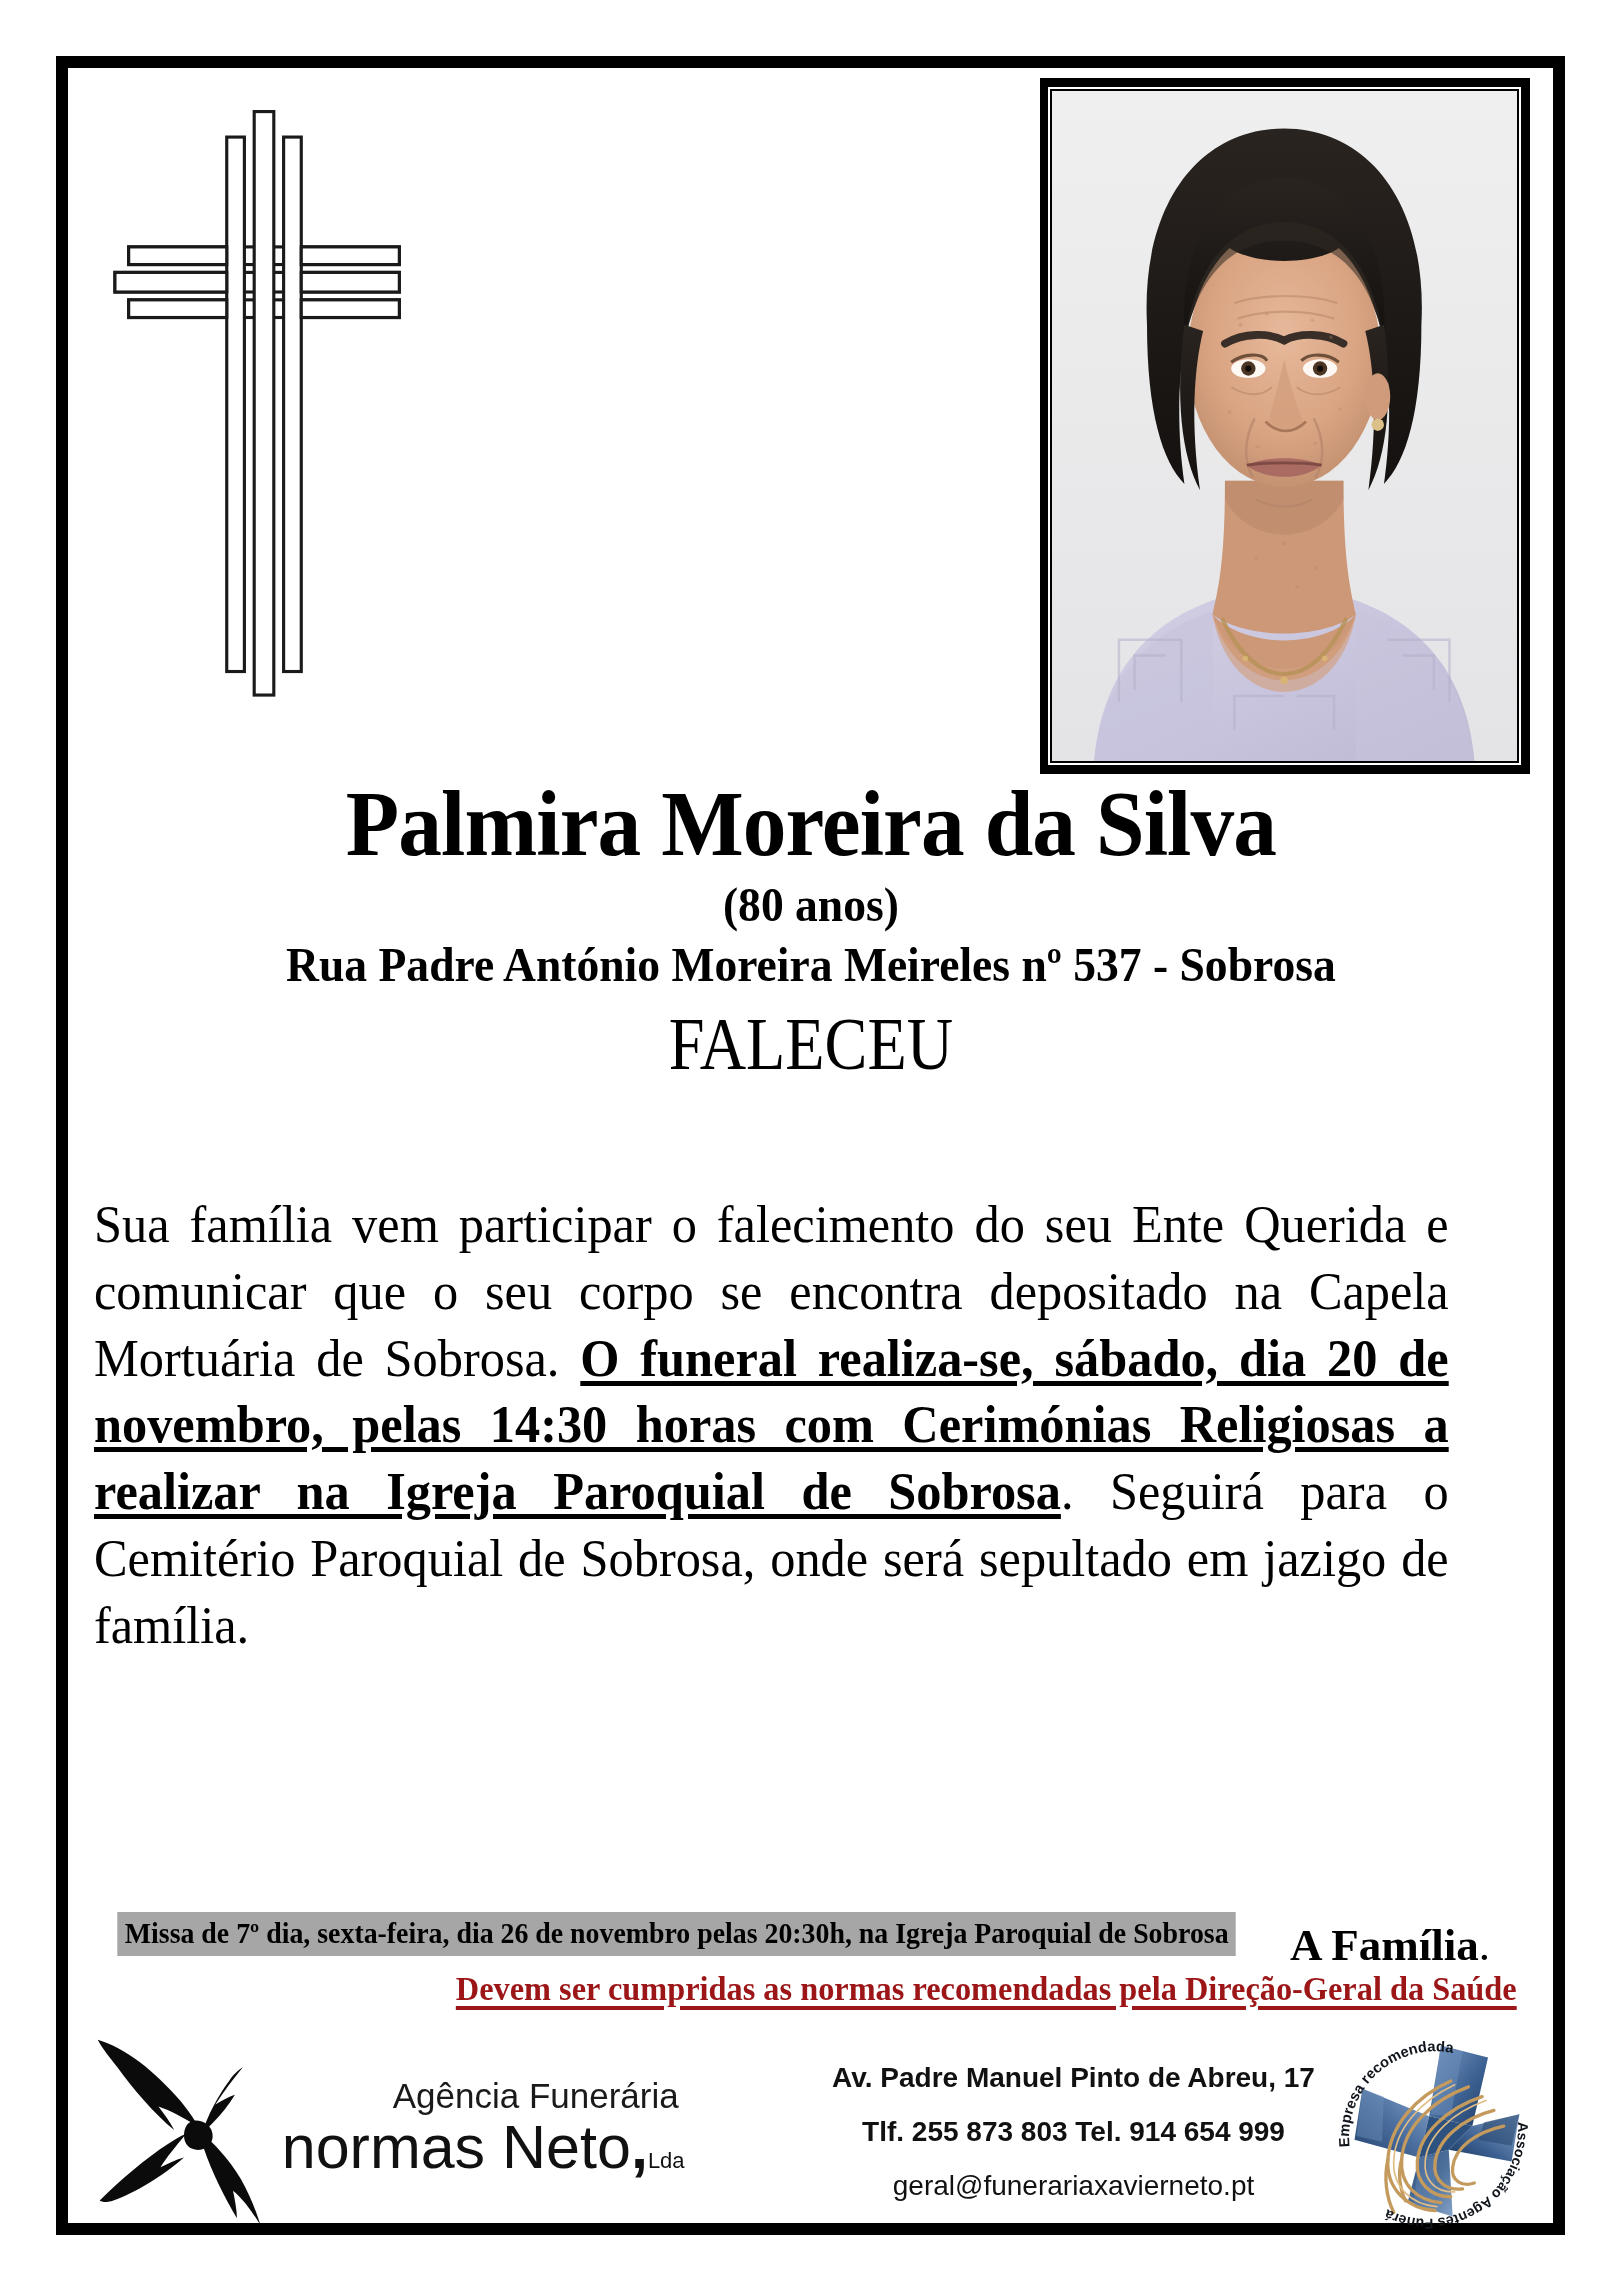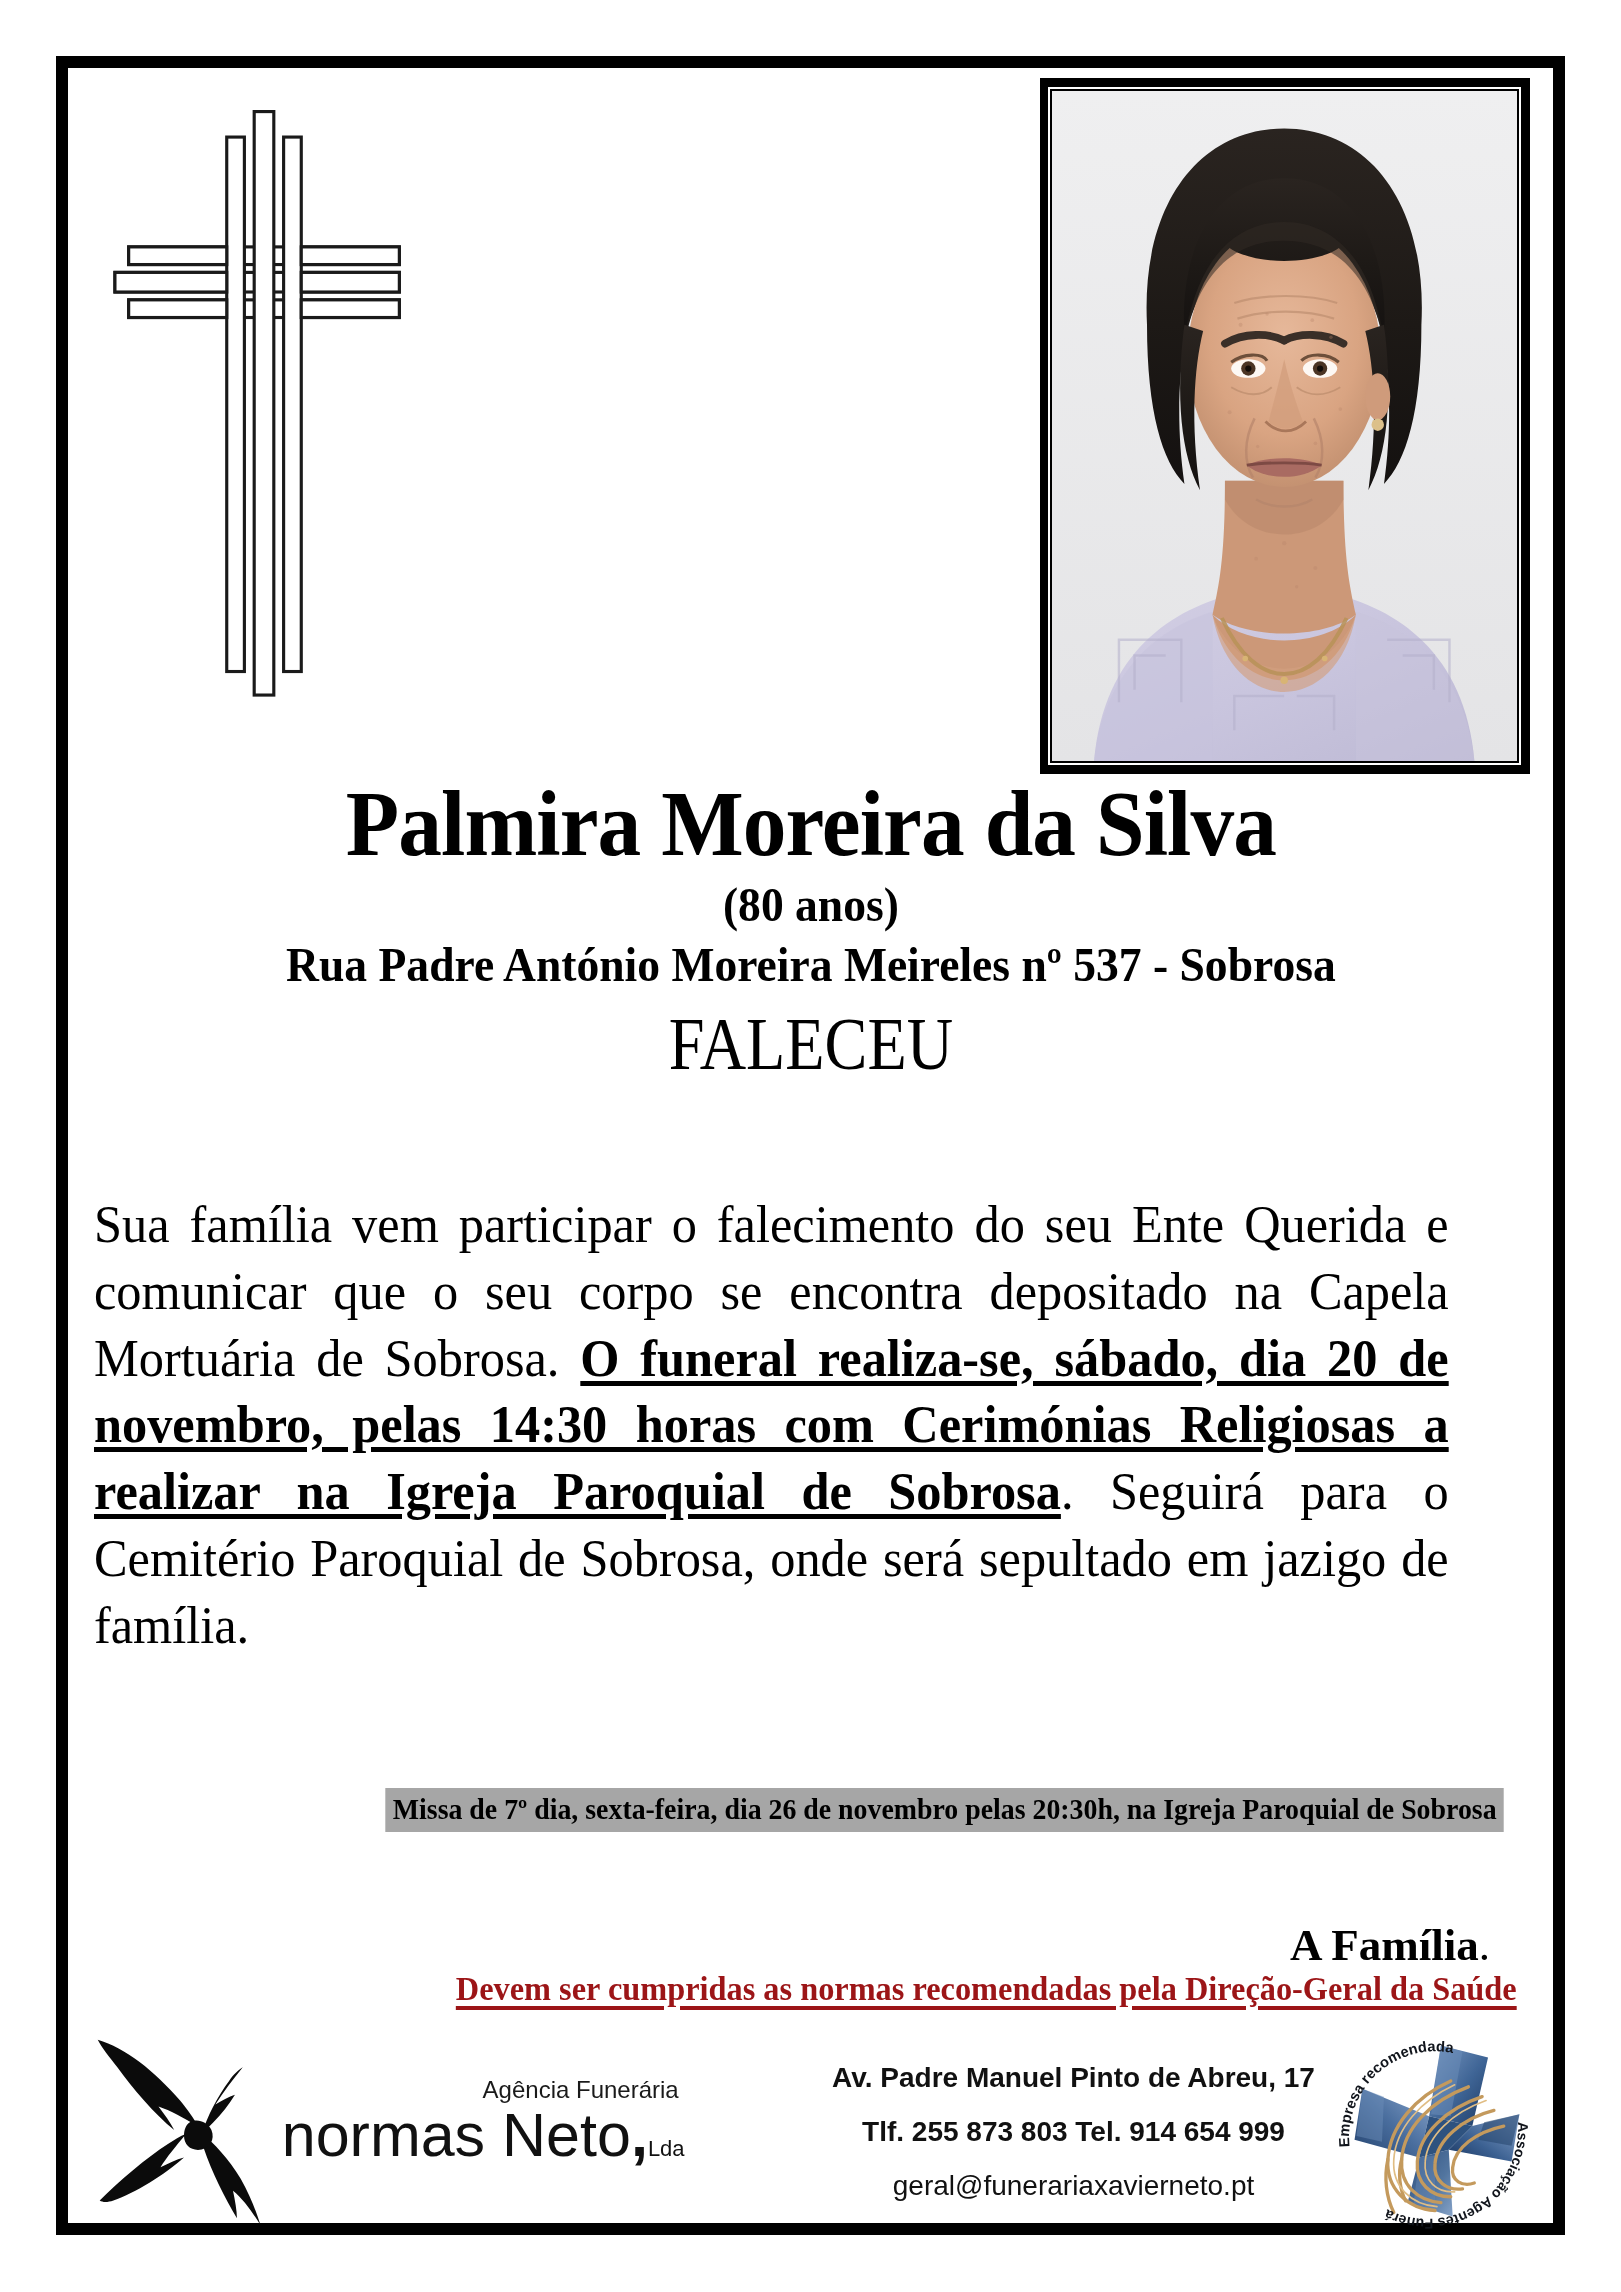--- a/index.html
+++ b/index.html
@@ -115,22 +115,22 @@
     font-weight:bold;
     text-decoration:underline;
     text-decoration-thickness:4.9px;
     text-underline-offset:4.9px;
   }
 
   
   .missa-row {
     position:absolute;
     left:25.5px; right:25.5px;
-    top:1720px;
-    text-align:right;
+    top:1844px;
+    text-align:left;
   }
   .missa {
     display:inline-block;
     background:#a6a6a6;
     color:#000000;
     font-size:29px;
     font-weight:bold;
     line-height:1.42;
     padding:1px 7.8px 2px 7.8px;
     transform:scaleX(0.96);
@@ -188,21 +188,21 @@
   }
   .agency-logo .mark svg { width:100%; height:100%; display:block; }
   .agency-logo .words {
     position:absolute;
     left:178px; top:53px;
     width:421px;
     font-family:"Liberation Sans", sans-serif;
     text-align:right;
   }
   .agency-logo .kicker {
-    font-size:24px;
+    font-size:35px;
     line-height:1.08;
     color:#1a1a1a;
     padding-right:5.9px;
   }
   .agency-logo .brand {
     font-size:61px;
     line-height:1.05;
     color:#111111;
     white-space:nowrap;
   }

